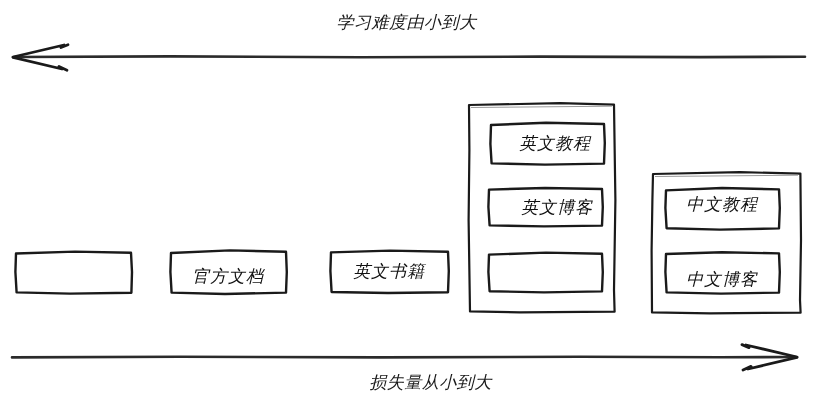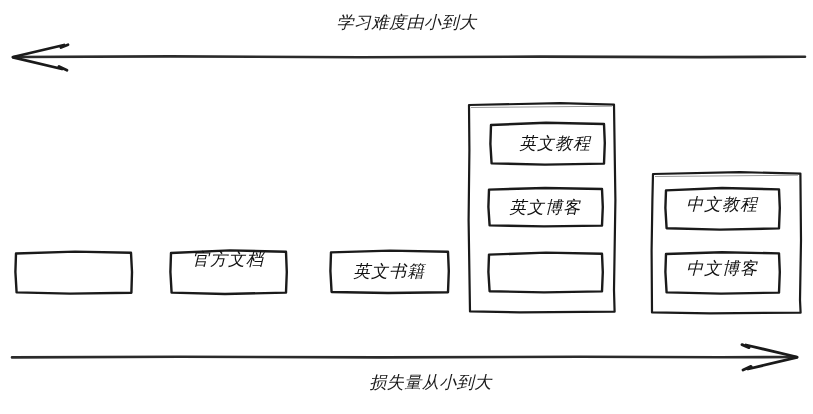--- a/index.html
+++ b/index.html
@@ -112,32 +112,32 @@
       <path d="M 489 254.6 L 546 252.6 L 602 253.8 L 602.8 272 L 602 291.4 L 544 292.4 L 489.6 291.2 L 488.4 272 Z" fill="#ffffff" stroke="#1a1a1a" stroke-width="2.4" stroke-linejoin="round"></path>
     </g>
     <g>
       <path d="M 666 190.4 L 722 188 L 779 189.4 L 779.8 208 L 779 228.4 L 720 229.6 L 666.6 228.2 L 665.4 208 Z" fill="#ffffff" stroke="#1a1a1a" stroke-width="2.4" stroke-linejoin="round"></path>
     </g>
     <g>
       <path d="M 666 254 L 722 252.2 L 779 253.4 L 779.8 272 L 779 292.6 L 721 293.6 L 666.6 292.4 L 665.4 272 Z" fill="#ffffff" stroke="#1a1a1a" stroke-width="2.4" stroke-linejoin="round"></path>
     </g>
   </svg>
 
-  <div class="node" style="left:170px; top:238px; width:116px; height:43px;">
+  <div class="node" style="left:170px; top:255px; width:116px; height:43px;">
     <span>官方文档</span>
   </div>
   <div class="node" style="left:330px; top:250px; width:118px; height:42px;">
     <span>英文书籍</span>
   </div>
   <div class="node" style="left:490px; top:123px; width:114px; height:41px;margin-left:8px;">
     <span>英文教程</span>
   </div>
-  <div class="node" style="left:488px; top:188px; width:114px; height:38px;">
+  <div class="node" style="left:488px; top:188px; width:114px; height:38px;padding-left:12px;">
     <span>英文博客</span>
   </div>
   <div class="node" style="left:665px; top:184px; width:114px; height:40px;">
     <span>中文教程</span>
   </div>
-  <div class="node" style="left:665px; top:248px; width:114px; height:41px;">
+  <div class="node" style="left:665px; top:259px; width:114px; height:41px;">
     <span>中文博客</span>
   </div>
 
 </div>
 
 </body></html>

